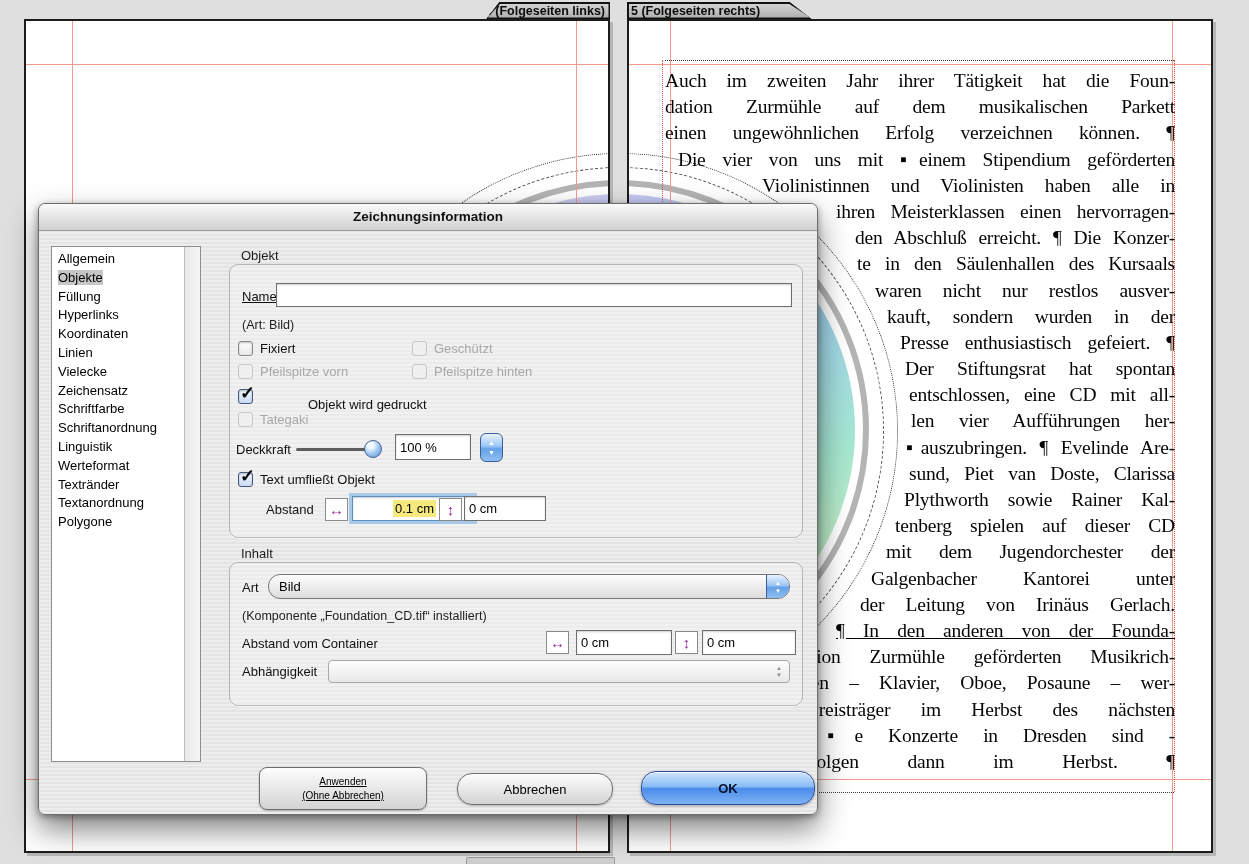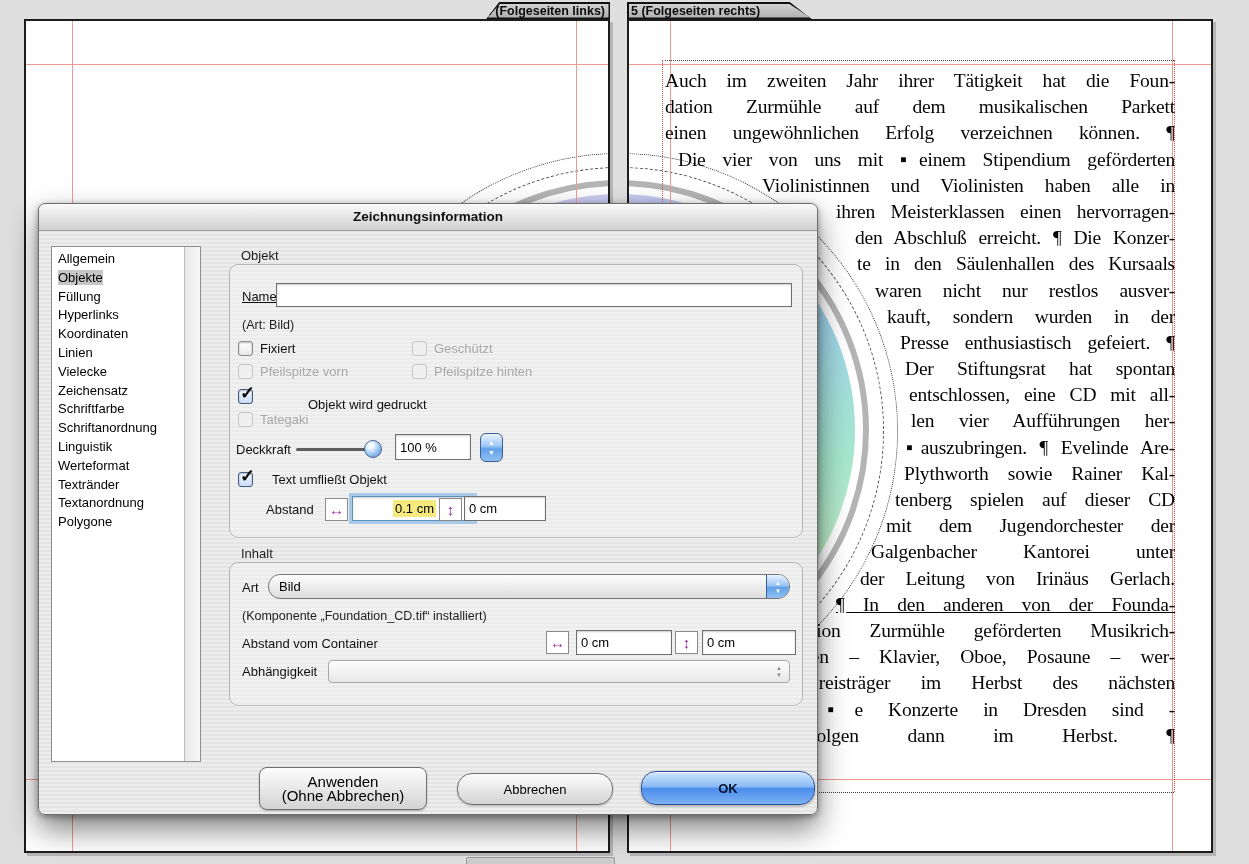--- a/index.html
+++ b/index.html
@@ -89,21 +89,21 @@
   .dropdown{position:absolute;height:21px;border:1px solid #a9a9a9;border-radius:4px;
      background:linear-gradient(#fdfdfd,#e8e8e8);display:flex;align-items:center;}
   .dropdown .txt{flex:1;font-size:13px;padding-left:8px;color:#444;}
   .dropdown .mini{width:14px;display:flex;flex-direction:column;align-items:center;gap:1px;
      padding-right:3px;}
   .dropdown .mini i{font-style:normal;color:#8b8b8b;font-size:6px;line-height:1;}
   .btn{position:absolute;border:1px solid #6e6e6e;border-radius:15px;
      background:linear-gradient(#fdfdfd,#d3d3d3);display:flex;flex-direction:column;
      align-items:center;justify-content:center;font-size:13px;color:#000;
      box-shadow:0 1px 2px rgba(0,0,0,.25);}
-  .btn.two{font-size:15px;line-height:14px;border-radius:8px;}
+  .btn.two{font-size:10px;line-height:14px;border-radius:8px;text-decoration:underline;}
   .btn.ok{border-color:#2d4e9e;color:#03132e;font-weight:bold;
      background:linear-gradient(#cde4fc,#8bbcf4 45%,#4b8cec 52%,#7db3f2);
      box-shadow:0 1px 3px rgba(0,0,0,.35), inset 0 1px 1px rgba(255,255,255,.8);}
 </style>
 </head>
 <body>
 
 <div id="screen">
 
   <div class="page" id="page-left">
@@ -140,20 +140,21 @@
         <div class="tline" style="margin-left: 171px;">ihren Meisterklassen einen hervorragen-</div>
         <div class="tline" style="margin-left: 190px;">den Abschluß erreicht. ¶ Die Konzer-</div>
         <div class="tline" style="margin-left: 192px;">te in den Säulenhallen des Kursaals</div>
         <div class="tline" style="margin-left: 210px;">waren nicht nur restlos ausver-</div>
         <div class="tline" style="margin-left: 222px;">kauft, sondern wurden in der</div>
         <div class="tline" style="margin-left: 235px;">Presse enthusiastisch gefeiert. ¶</div>
         <div class="tline" style="margin-left: 240px;">Der Stiftungsrat hat spontan</div>
         <div class="tline" style="margin-left: 244px;">entschlossen, eine CD mit all-</div>
         <div class="tline" style="margin-left: 246px;">len vier Aufführungen her-</div>
         <div class="tline" style="margin-left: 241px;">▪auszubringen. ¶ Evelinde Are-</div>
+        <div class="tline" style="margin-left: 244px;">sund, Piet van Doste, Clarissa</div>
         <div class="tline" style="margin-left: 239px;">Plythworth sowie Rainer Kal-</div>
         <div class="tline" style="margin-left: 230px;">tenberg spielen auf dieser CD</div>
         <div class="tline" style="margin-left: 221px;">mit dem Jugendorchester der</div>
         <div class="tline" style="margin-left: 206px;">Galgenbacher Kantorei unter</div>
         <div class="tline" style="margin-left: 195px;">der Leitung von Irinäus Gerlach.</div>
         <div class="tline" style="margin-left: 171px; text-decoration: underline;">¶ In den anderen von der Founda-</div>
         <div class="tline" style="margin-left: 146px;">tion Zurmühle geförderten Musikrich-</div>
         <div class="tline" style="margin-left: 112px;">tungen – Klavier, Oboe, Posaune – wer-</div>
         <div class="tline" style="margin-left: 85px;">den Preisträger im Herbst des nächsten</div>
         <div class="tline" style="margin-left: 0px;">ermittelt. ¶ D▪e Konzerte in Dresden sind -</div>
@@ -223,21 +224,21 @@
       <div class="lbl" style="left:6px;top:177px;">Deckkraft</div>
       <div class="slider-track" style="left:66px;top:183px;width:78px;"></div>
       <div class="slider-thumb" style="left:134px;top:175px;"></div>
       <div class="field" style="left:165px;top:169px;width:66px;height:24px;">100 %</div>
       <div class="bluestep" style="left:250px;top:168px;">
         <i>▲</i>
         <i>▼</i>
       </div>
 
       <div class="cb checked" style="left:8px;top:207px;"></div>
-      <div class="lbl" style="left:42px;top:207px;">Text umfließt Objekt</div>
+      <div class="lbl" style="left:30px;top:207px;">Text umfließt Objekt</div>
 
       <div class="lbl" style="left:36px;top:237px;">Abstand</div>
       <div class="axisbtn" style="left:95px;top:233px;">↔</div>
       <div class="field focused" style="left:122px;top:231px;width:76px;height:23px;">
           <span class="sel-yellow">0.1 cm</span>
         </div>
       <div class="axisbtn" style="left:209px;top:233px;">↕</div>
       <div class="field" style="left:234px;top:231px;width:72px;height:23px;">0 cm</div>
     </div>
 

